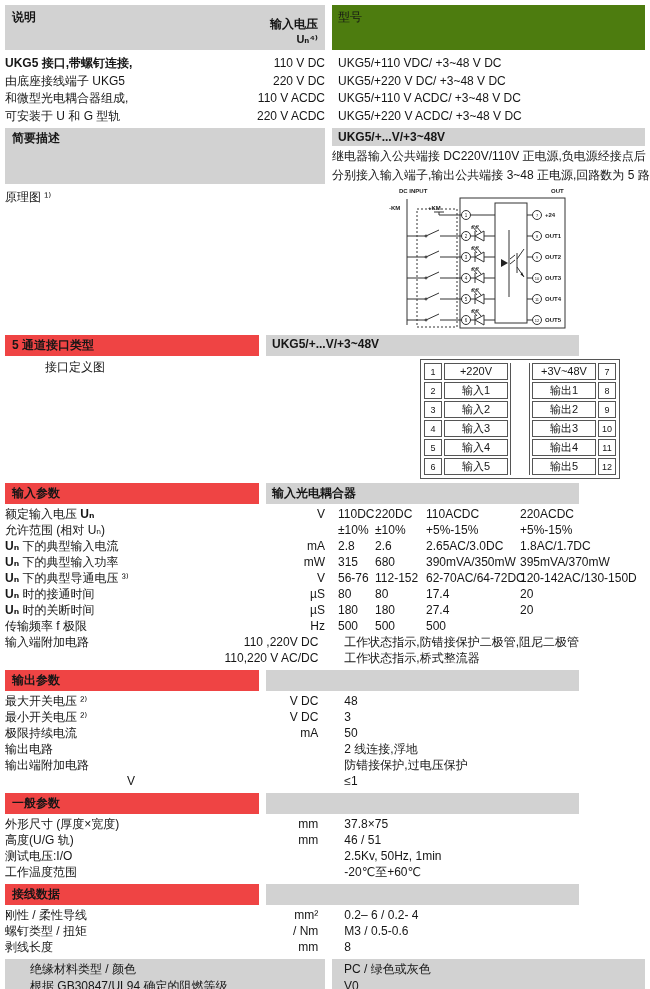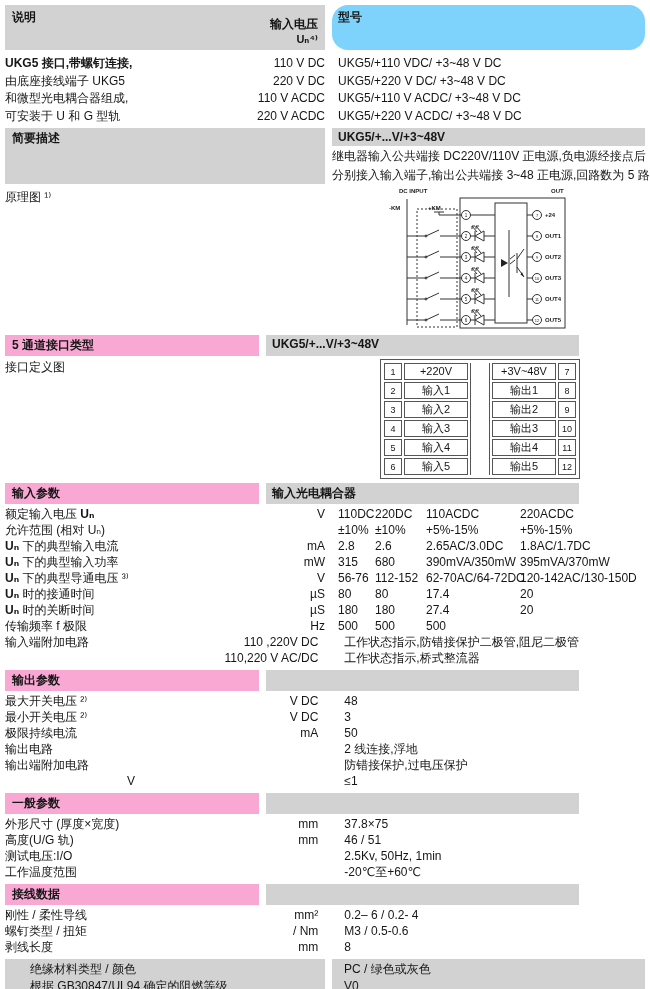--- a/index.html
+++ b/index.html
@@ -7,21 +7,21 @@
     font-family:"Liberation Sans","DejaVu Sans",sans-serif; font-size:12px; color:#161616; }
   .page { padding:5px; width:650px; }
   b { font-weight:bold; }
   .lz { width:320px; display:flex; }
   .rz { width:313px; margin-left:7px; padding-left:6px; }
 
   
   .hdrband { display:flex; }
   .hdrband .hl { width:320px; background:#d2d2d2; display:flex; justify-content:space-between;
      padding:4px 7px 3px; font-weight:bold; }
-  .hdrband .hr { width:313px; margin-left:7px; background:#7dd3fc; padding:4px 6px 3px; font-weight:bold;border-radius:16px; }
+  .hdrband .hr { width:313px; margin-left:7px; background:#4d7c0f; padding:4px 6px 3px; font-weight:normal; }
   .vcol { text-align:right; line-height:15px;margin-top:8px; }
   .vcol .sup { font-size:11px; }
 
   
   .mrow { display:flex; line-height:17.5px; }
   .mrow .mdesc { flex:1; }
   .mrow .mvolt { width:120px; text-align:right; }
   .models { margin-top:5px; }
 
   
@@ -31,25 +31,25 @@
   .brief .br .bhdr { background:#d2d2d2; font-weight:bold; padding:2px 6px; }
   .brief .br .btxt { padding-top:2px; line-height:17px; white-space:nowrap; }
 
   
   .schem { display:flex; margin-top:1px; }
   .schem svg { margin-left:62px; }
   .schem .slabel { padding-top:4px; }
 
   
   .secband { display:flex; margin-top:4px; }
-  .secband .sl { width:254px; background:#f9a8d4; font-weight:bold; padding:2px 7px; }
+  .secband .sl { width:254px; background:#ef4444; font-weight:bold; padding:2px 7px; }
   .secband .sr { width:313px; margin-left:7px; background:#d2d2d2; font-weight:bold; padding:2px 6px; min-height:19px; }
 
   
-  .iface { display:flex; margin-top:3px; }
+  .iface { display:flex; margin-top:3px;margin-left:40px; }
   .itable { margin-left:55px; border:1px solid #555; padding:3px; position:relative; }
   .irow { display:flex; gap:2px; margin-bottom:2px; }
   .irow:last-child { margin-bottom:0; }
   .ic { border:1px solid #555; text-align:center; height:17px; line-height:15px; background:#fff; }
   .icn { width:18px; font-size:9px; line-height:16px; }
   .icl { width:64px; font-size:11px; }
   .icsp { width:20px; }
   .istrip { position:absolute; left:89px; top:3px; bottom:3px; width:20px;
      border-left:1px solid #555; border-right:1px solid #555; }
 

